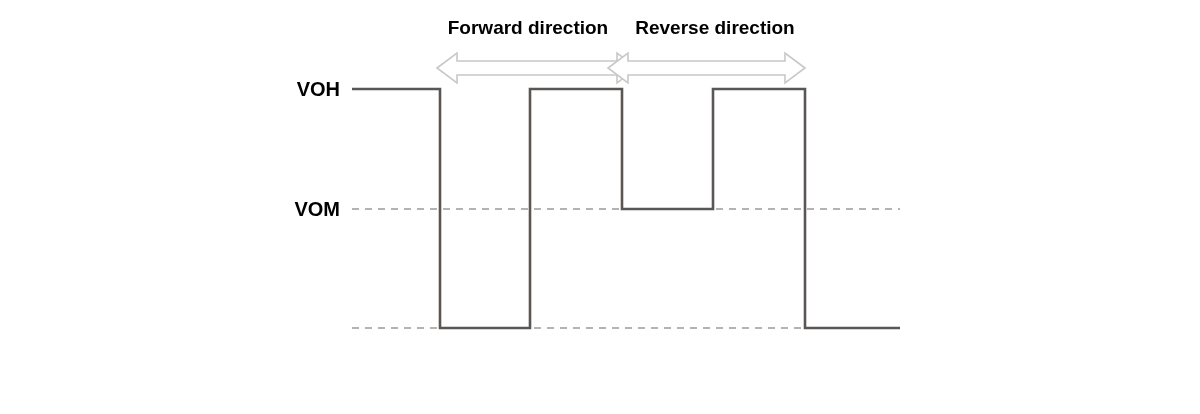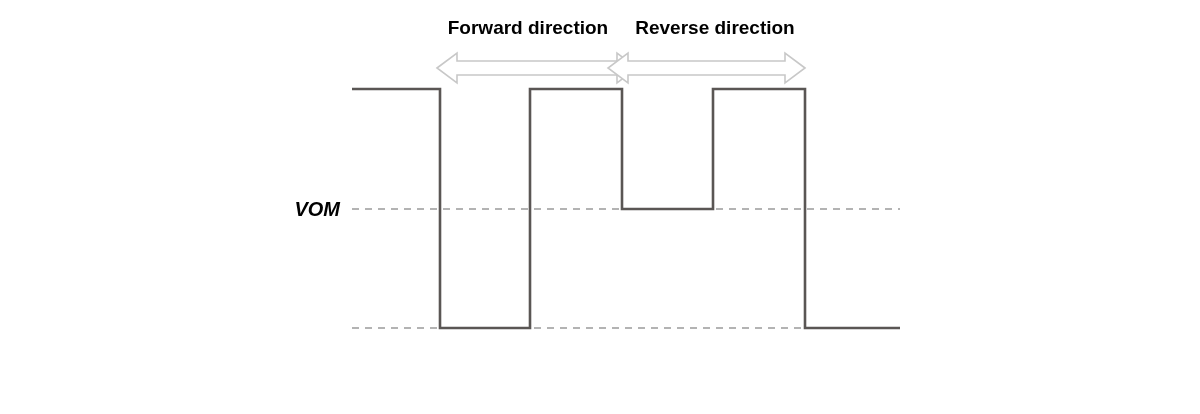--- a/index.html
+++ b/index.html
@@ -40,21 +40,22 @@
     top: 0;
     width: 1200px;
     height: 414px;
   }
 </style>
 </head>
 <body>
 
 <div id="diagram-root">
 
-  <div class="label level-label" id="label-vom" style="left: 0px; width: 340px; top: 199px; font-style: italic;">VOM</div>
+  <div class="label level-label" id="label-voh" style="left: 0px; width: 340px; top: 79px;">VOH</div>
+  <div class="label level-label" id="label-vom" style="left: 0px; width: 340px; top: 199px;">VOM</div>
 
   <div class="label direction-label" id="label-forward" style="left: 0px; width: 1056px; top: 18px;">Forward direction</div>
   <div class="label direction-label" id="label-reverse" style="left: 0px; width: 1430px; top: 18px;">Reverse direction</div>
 
   <svg class="canvas" viewBox="0 0 1200 414">
     <g id="reference-lines">
         <line x1="352" x2="900" y1="209" y2="209" stroke="#9a9a9a" stroke-width="1.3" stroke-dasharray="7 6"></line>
         <line x1="352" x2="900" y1="328" y2="328" stroke="#9a9a9a" stroke-width="1.3" stroke-dasharray="7 6"></line>
       </g>
     <g id="direction-arrows">

